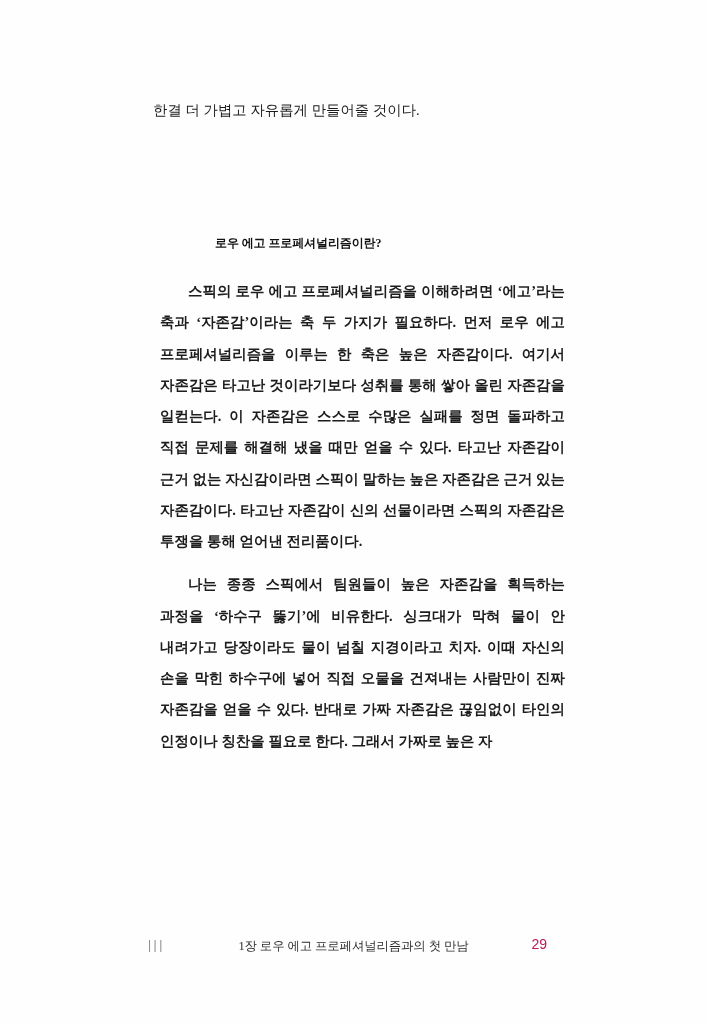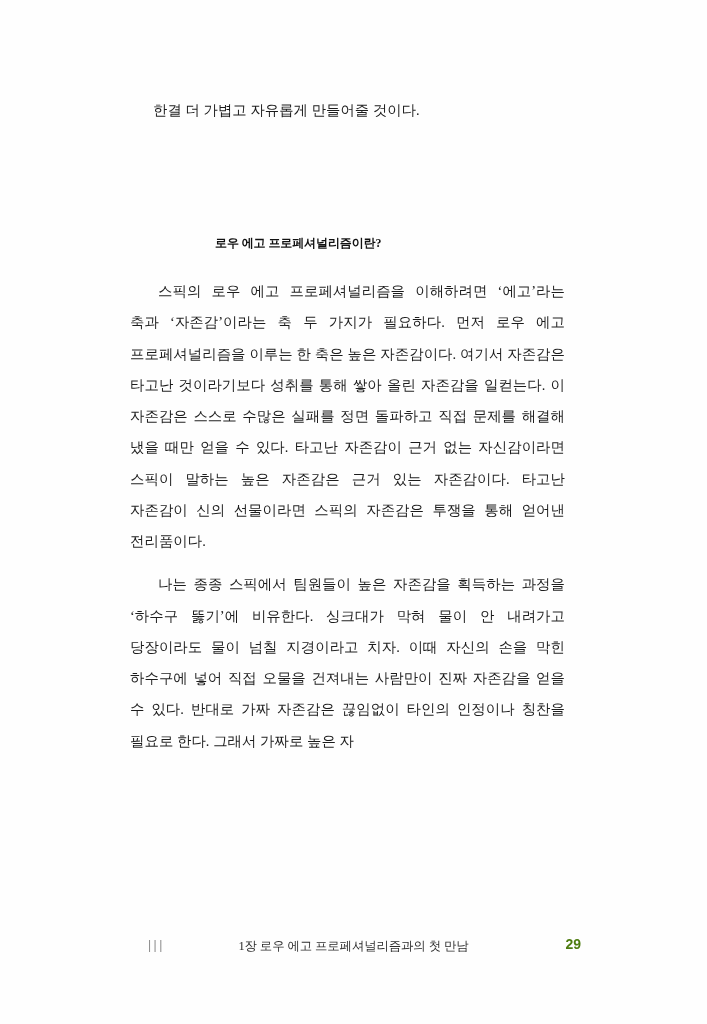--- a/index.html
+++ b/index.html
@@ -43,23 +43,24 @@
     left: 204px;
     top: 224px;
     font-size: 12px;
     font-weight: bold;
     letter-spacing: -0.1px;
     color: #111111;
   }
 
   .body-block {
     position: absolute;
-    left: 130px;
+    left: 160px;
     right: 142px;
     top: 276px;
+    font-weight: bold;
   }
 
   .body-para {
     margin: 0;
     font-size: 14.4px;
     line-height: 2.17;
     text-align: justify;
     text-justify: inter-character;
     word-break: keep-all;
     letter-spacing: 0.05px;
@@ -95,25 +96,25 @@
     left: 0;
     right: 0;
     top: 0;
     text-align: center;
     font-size: 12.4px;
     color: #2c2c2c;
     letter-spacing: -0.1px;
   }
   .footer-page {
     position: absolute;
-    right: 126px;
+    right: 160px;
     top: -2px;
     font-size: 14px;
-    font-weight: bold;
-    color: #4d7c0f;
+    font-weight: normal;
+    color: #be185d;
     font-family: "Liberation Sans", sans-serif;
   }
 </style>
 </head>
 <body>
 
 <div class="page">
 
   <div class="content">
     <p class="lead-para">한결 더 가볍고 자유롭게 만들어줄 것이다.</p>

